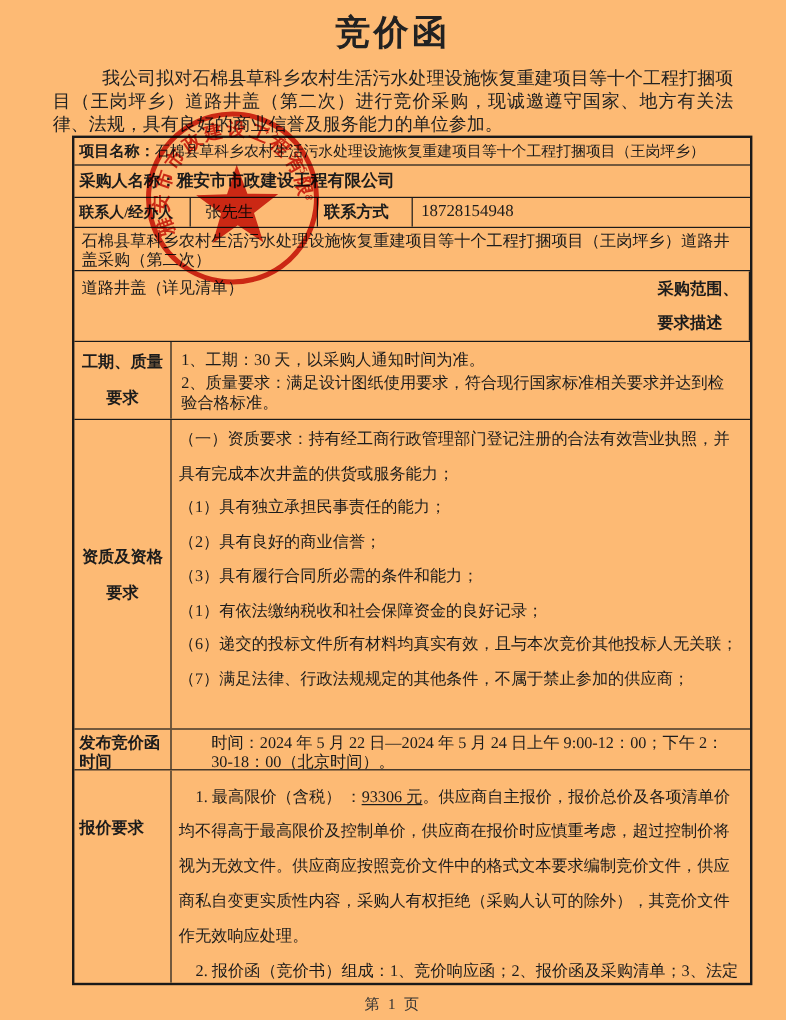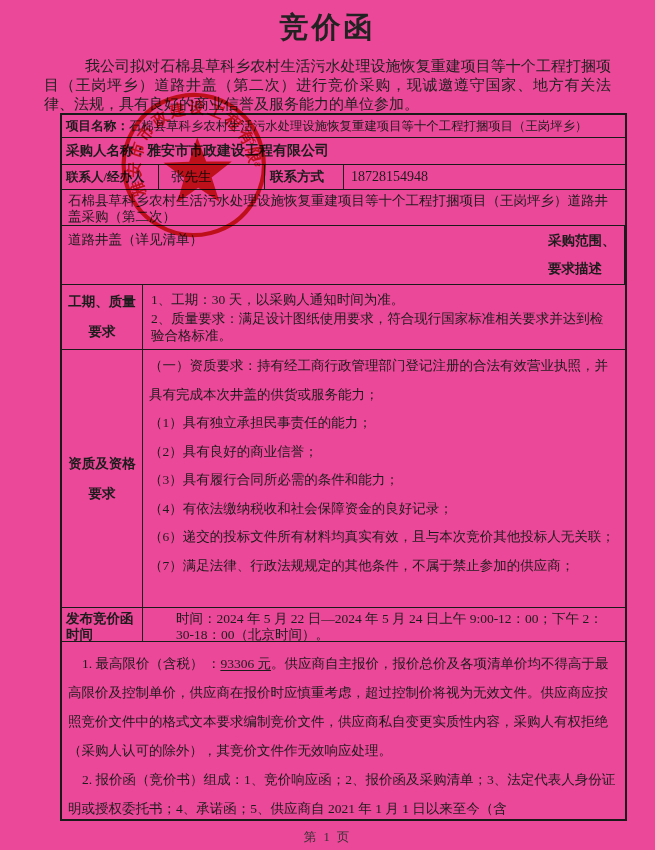--- a/index.html
+++ b/index.html
@@ -1,18 +1,18 @@
 <!DOCTYPE html>
 <html><head>
 <meta charset="utf-8">
 <style>
   html,body{margin:0;padding:0;background:#e8e8e8;}
   .page{
     position:relative;width:655px;height:850px;margin:0 auto;
-    background:#ec4899;overflow:hidden;
+    background:#fdba74;overflow:hidden;
     font-family:"Liberation Serif","DejaVu Serif",serif;
     color:#1c1c1c;
   }
   .doc-title{
     margin:0;padding-top:8px;text-align:center;
     font-size:29px;font-weight:600;letter-spacing:3px;color:#222;
   }
   .intro{
     width:567px;margin:9px auto 0;
     font-size:15px;line-height:19px;text-indent:41px;
@@ -128,33 +128,34 @@
     </div>
 
     <div class="trow r7">
       <div class="cell lblcell">资质及资格
 要求</div>
       <div class="cell valcell">
         <p>（一）资质要求：持有经工商行政管理部门登记注册的合法有效营业执照，并具有完成本次井盖的供货或服务能力；</p>
         <p>（1）具有独立承担民事责任的能力；</p>
         <p>（2）具有良好的商业信誉；</p>
         <p>（3）具有履行合同所必需的条件和能力；</p>
-        <p>（4）有依法缴纳税收和社会保障资金的良好记录；</p>
+        <p>（1）有依法缴纳税收和社会保障资金的良好记录；</p>
         <p>（6）递交的投标文件所有材料均真实有效，且与本次竞价其他投标人无关联；</p>
         <p>（7）满足法律、行政法规规定的其他条件，不属于禁止参加的供应商；</p>
       </div>
     </div>
 
     <div class="trow r8">
       <div class="cell lblcell">发布竞价函
 时间</div>
       <div class="cell valcell">时间：2024 年 5 月 22 日—2024 年 5 月 24 日上午 9:00-12：00；下午 2：30-18：00（北京时间）。</div>
     </div>
 
     <div class="trow r9">
+      <div class="cell lblcell">报价要求</div>
       <div class="cell valcell">
         <p><span>1. 最高限价（含税） ：</span><span class="u">93306 元</span><span>。供应商自主报价，报价总价及各项清单价均不得高于最高限价及控制单价，供应商在报价时应慎重考虑，超过控制价将视为无效文件。供应商应按照竞价文件中的格式文本要求编制竞价文件，供应商私自变更实质性内容，采购人有权拒绝（采购人认可的除外），其竞价文件作无效响应处理。</span></p>
         <p>2. 报价函（竞价书）组成：1、竞价响应函；2、报价函及采购清单；3、法定代表人身份证明或授权委托书；4、承诺函；5、供应商自 2021 年 1 月 1 日以来至今（含</p>
       </div>
     </div>
 
   </div>
 
   <svg class="seal" viewBox="0 0 160 160" aria-hidden="true">
     <defs>

